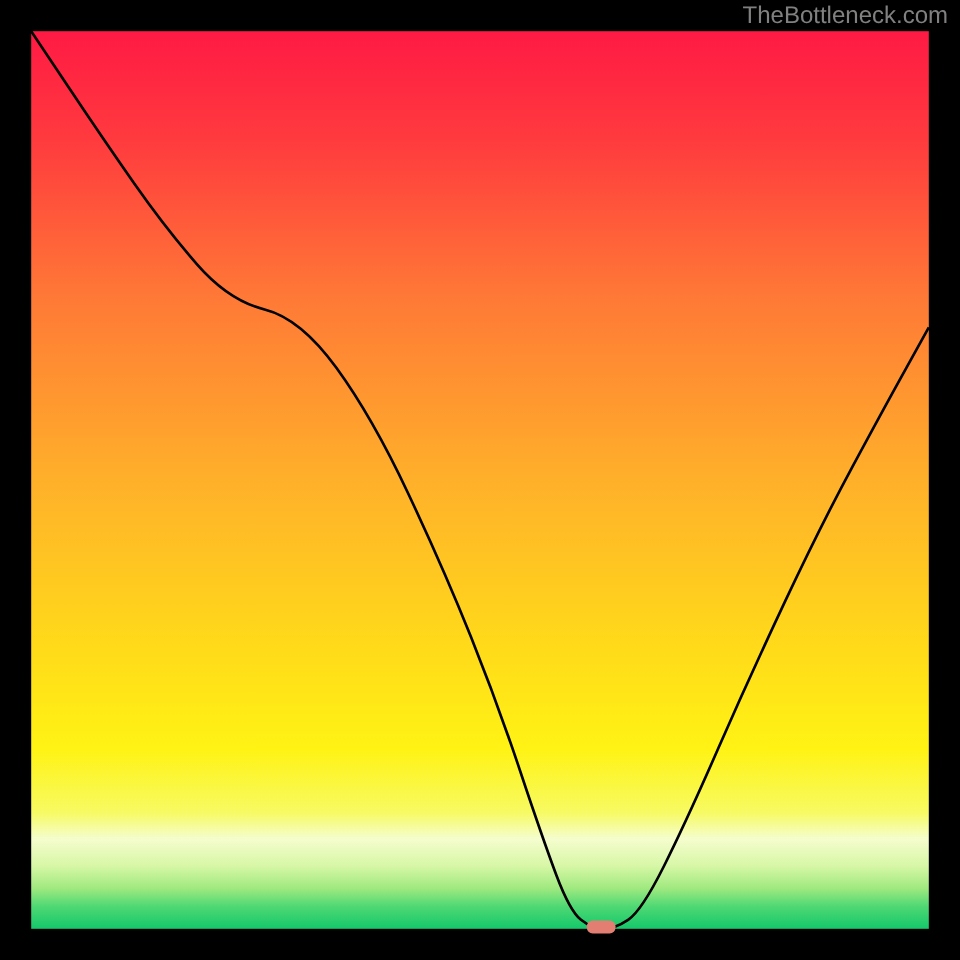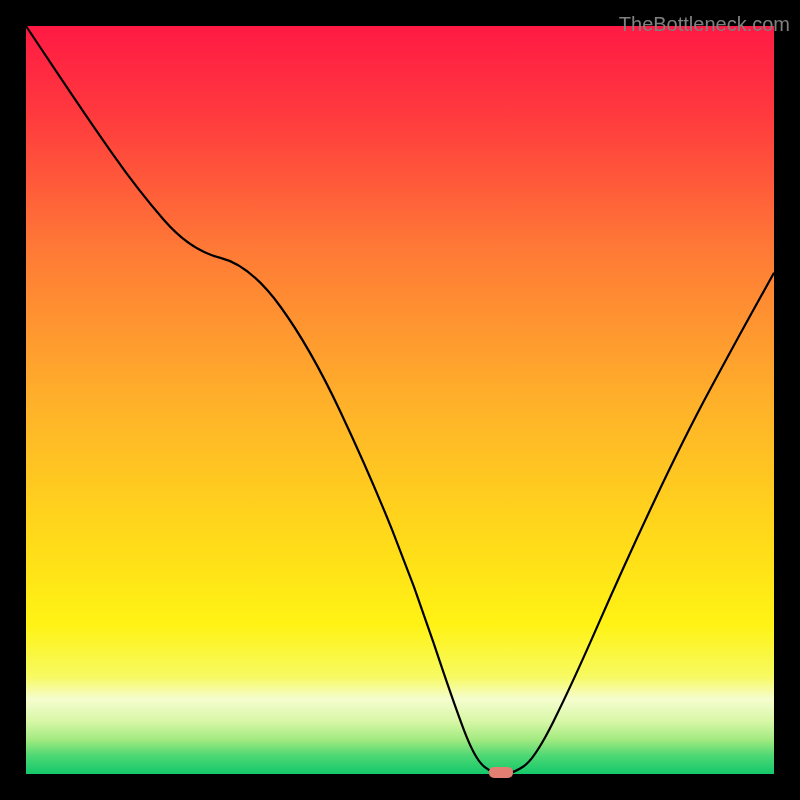--- a/index.html
+++ b/index.html
@@ -10,21 +10,21 @@
     background: #000;
   }
   .stage {
     position: relative;
     width: 800px;
     height: 800px;
     background: #000;
   }
   .watermark {
     position: absolute;
-    top: 13px;
+    top: 2px;
     right: 10px;
     font-family: Arial, Helvetica, sans-serif;
     font-size: 20px;
     color: #808080;
     z-index: 5;
   }
   svg { display: block; }
 </style>
 </head>
 <body>

